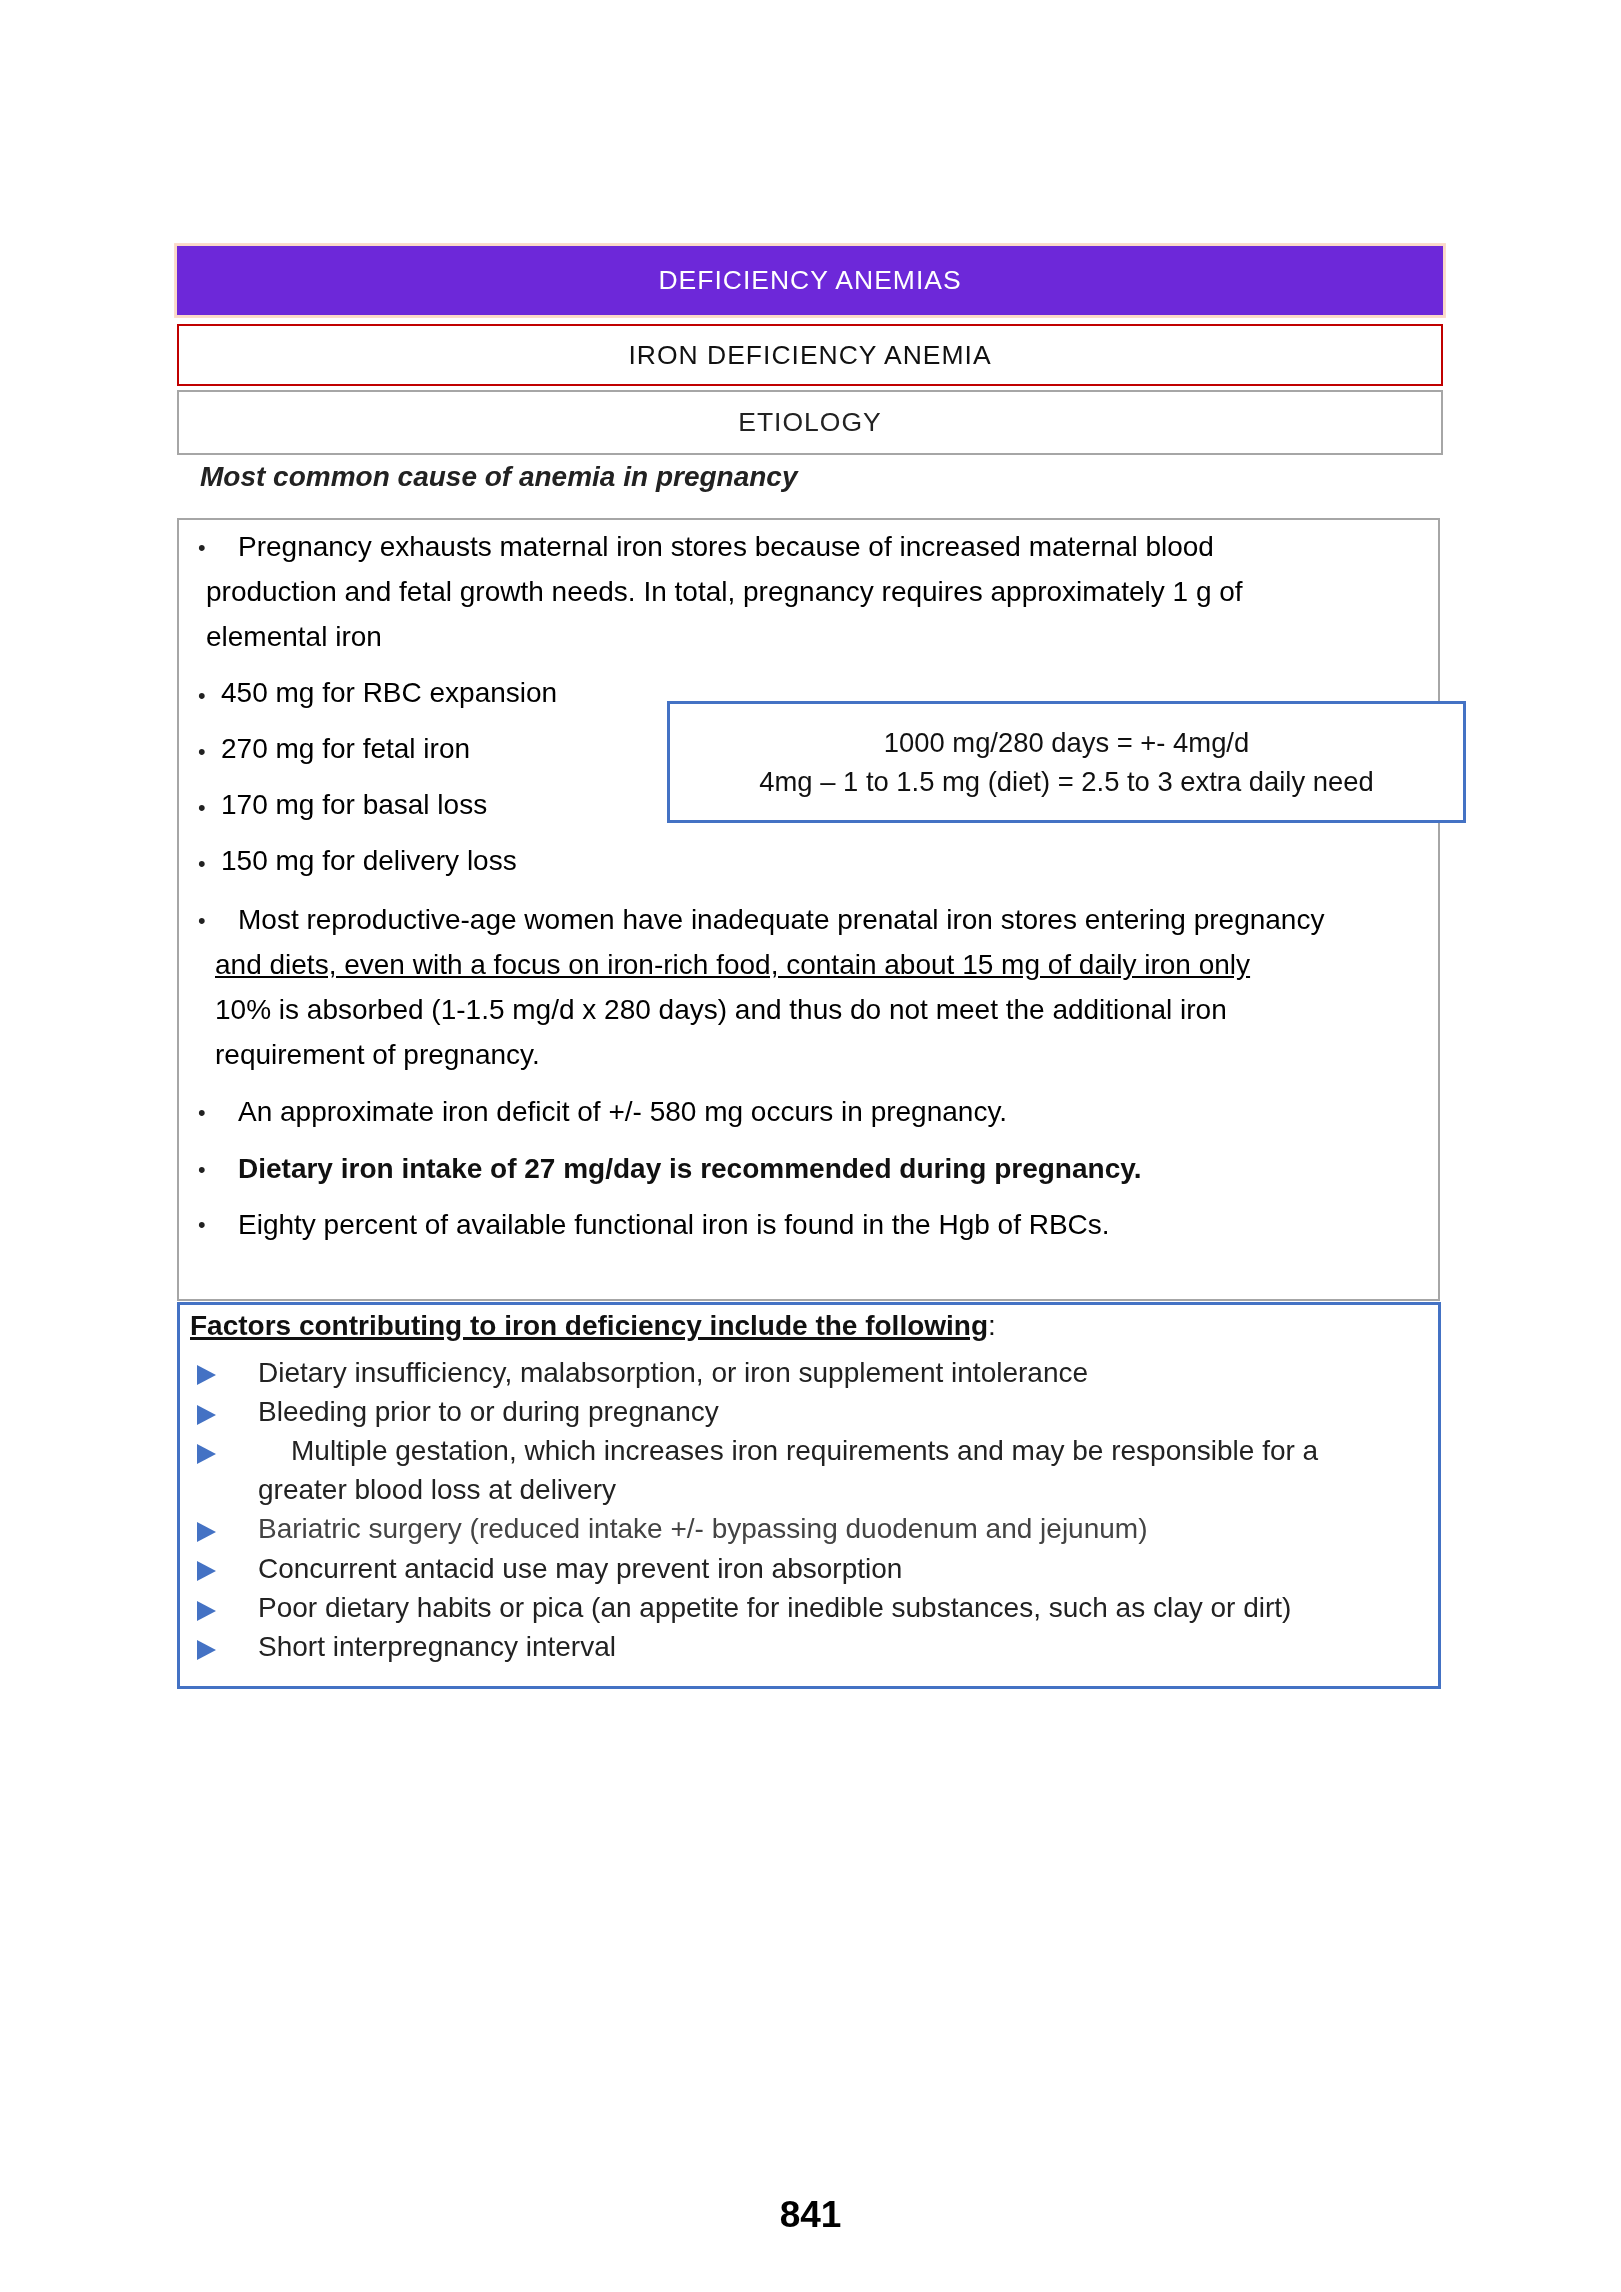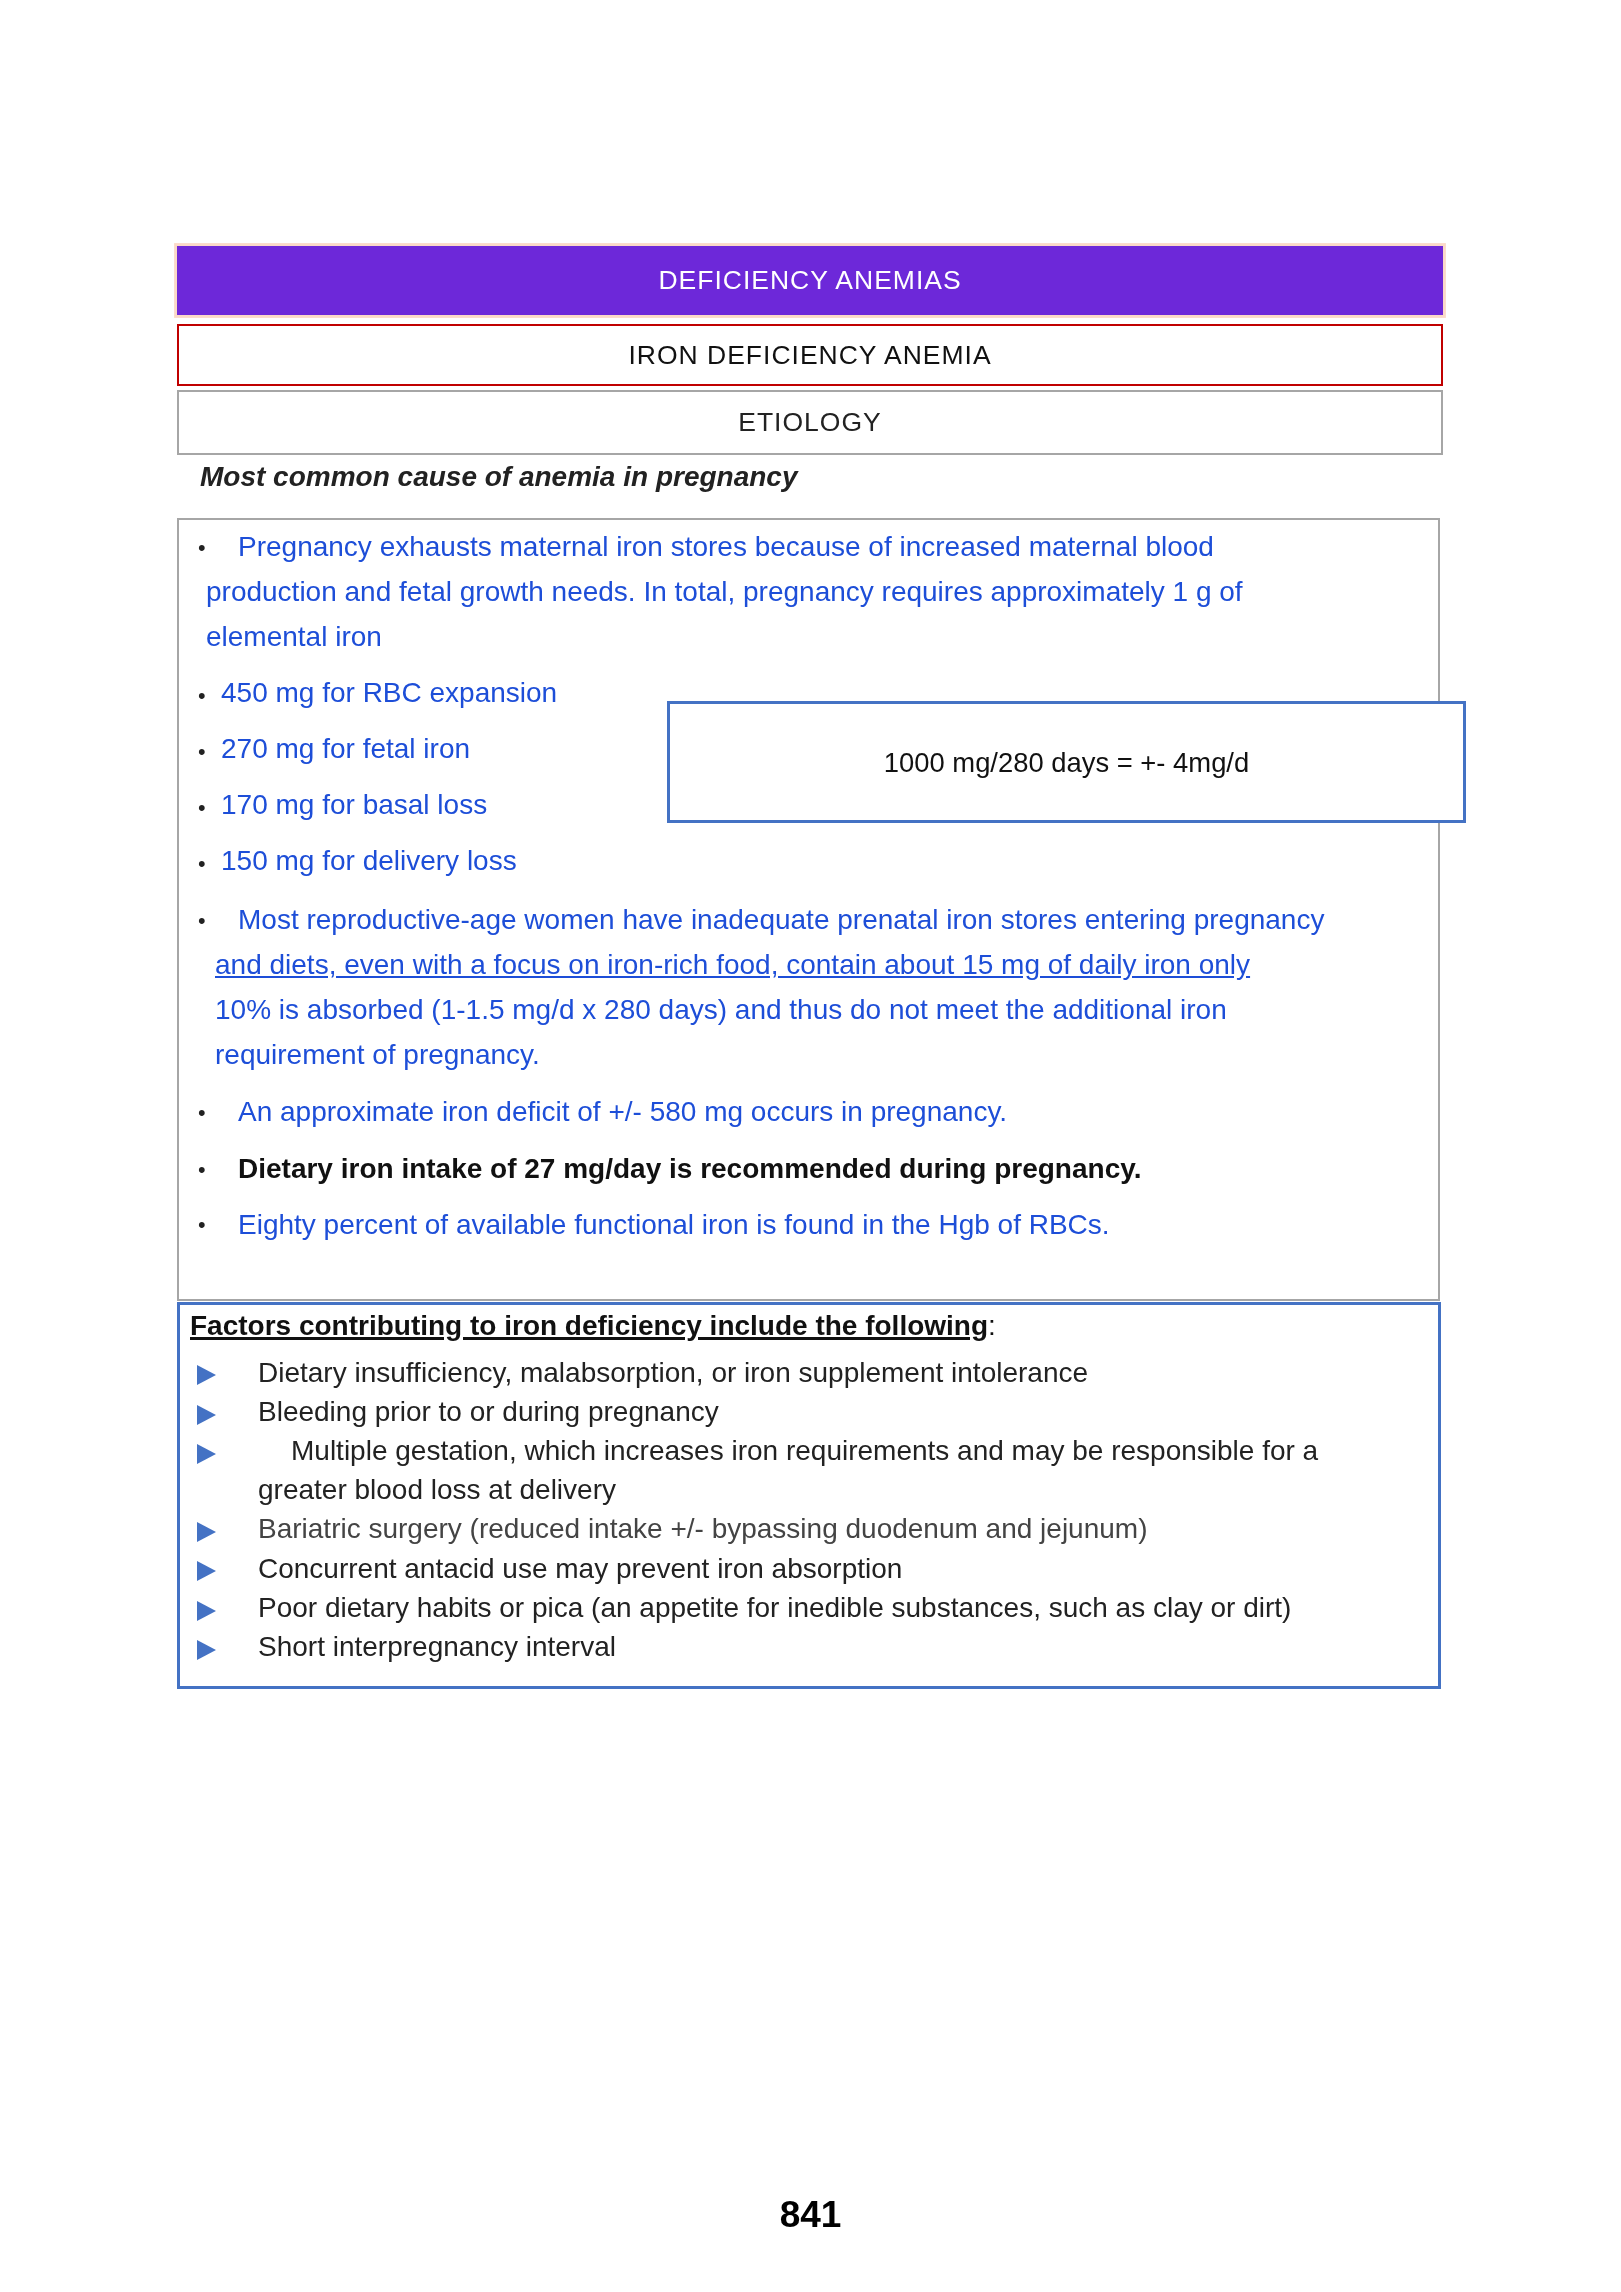--- a/index.html
+++ b/index.html
@@ -10,21 +10,21 @@
          display:flex; align-items:center; justify-content:center;
          font-size:26.5px; letter-spacing:1px; }
   #hdr1 { top:246px; height:69px; background:#6d28d9; color:#fff;
           box-shadow:0 0 0 2.9px #fbd9c8; }
   #hdr2 { top:324px; height:62px; border:2.9px solid #c00000; background:#fff; color:#111; }
   #hdr3 { top:390px; height:65px; border:2.9px solid #a6a6a6; background:#fff; color:#222; }
   #subtitle { left:200px; top:461px; font-size:28px; font-style:italic; color:#222;font-weight:bold; }
 
   #mainbox { left:177px; top:518px; width:1263px; height:783px; box-sizing:border-box;
              border:2.9px solid #a6a6a6; background:#fff; }
-  .line { position:absolute; font-size:28px; white-space:nowrap; color:#1d4ed8; }
+  .line { position:absolute; font-size:28px; white-space:nowrap; color:#000000; }
   .bul { position:absolute; font-size:21.6px; color:#222; }
   .bold { font-weight:bold; color:#111; }
 
   #formula { left:667px; top:701px; width:799px; height:122px; box-sizing:border-box;
              border:3.9px solid #4472c4; background:#fff;
              display:flex; flex-direction:column; align-items:center; justify-content:center;
              font-size:27.4px; color:#111; line-height:39px; }
 
   #factors { left:177px; top:1302px; width:1264px; height:387px; box-sizing:border-box;
              border:3.9px solid #4472c4; border-top-width:3.9px; background:#fff; }
@@ -63,20 +63,21 @@
 <div class="line" style="left:221px;top:677px;">450  mg for RBC expansion</div>
 <span class="bul" style="left:198px;top:739px;">•</span>
 <div class="line" style="left:221px;top:733px;">270  mg for fetal iron</div>
 <span class="bul" style="left:198px;top:795px;">•</span>
 <div class="line" style="left:221px;top:789px;">170 mg for basal loss</div>
 <span class="bul" style="left:198px;top:851px;">•</span>
 <div class="line" style="left:221px;top:845px;">150  mg for delivery loss</div>
 
 <div id="formula" class="abs">
   <div>1000 mg/280 days = +- 4mg/d</div>
+  <div>4mg – 1 to 1.5 mg (diet) = 2.5 to 3 extra daily need</div>
 </div>
 
 <span class="bul" style="left:198px;top:908px;">•</span>
 <div class="line" style="left:238px;top:904px;">Most reproductive-age women have inadequate prenatal iron stores entering pregnancy</div>
 <div class="line" style="left:215px;top:949px;text-decoration:underline;">and diets,  even with  a focus on  iron-rich food, contain about 15 mg of daily iron only</div>
 <div class="line" style="left:215px;top:994px;">10% is absorbed (1-1.5 mg/d x 280 days) and thus do not  meet the additional iron</div>
 <div class="line" style="left:215px;top:1039px;">requirement of pregnancy.</div>
 
 <span class="bul" style="left:198px;top:1100px;">•</span>
 <div class="line" style="left:238px;top:1096px;">An approximate iron deficit  of +/- 580 mg occurs in pregnancy.</div>

